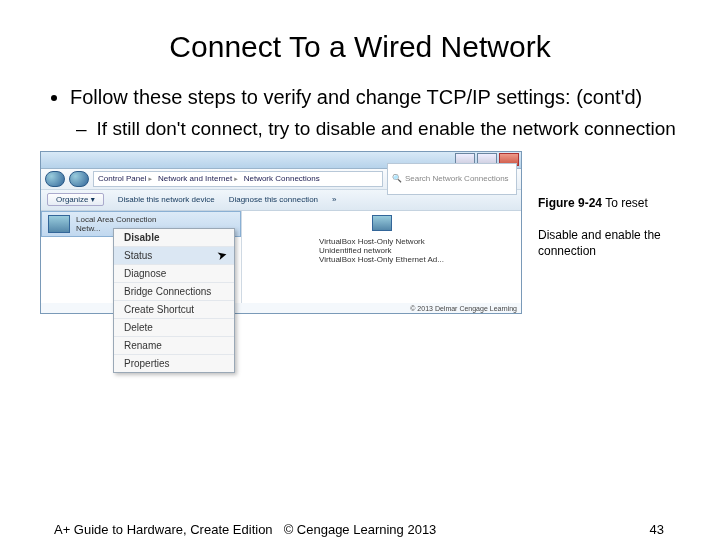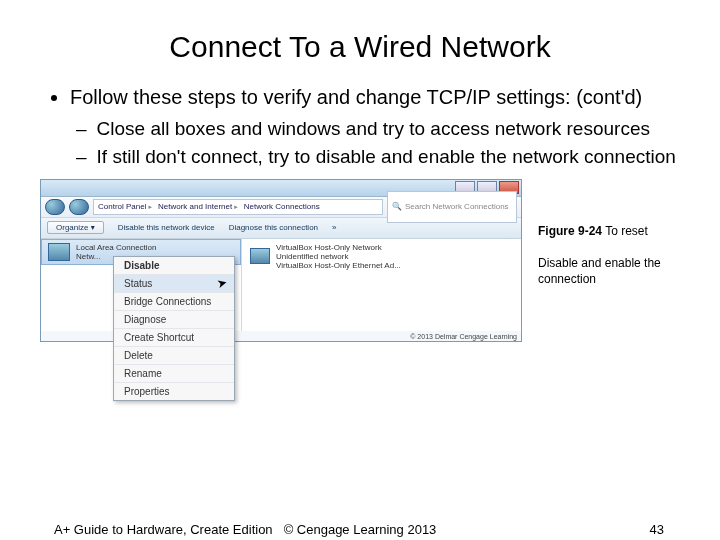--- a/index.html
+++ b/index.html
@@ -121,21 +121,21 @@
   }
   .menu .mi{padding:3px 10px;border-bottom:1px solid #e3e7ec;}
   .menu .mi:last-child{border-bottom:none;}
   .menu .mi.bold{font-weight:bold;}
   .menu .mi.hl{background:#dbe7f3;}
   .cursor{
     position:absolute;left:176px;top:96px;font-size:12px;color:#000;
     transform:rotate(-15deg);
   }
   .rightcol{flex:1;padding:4px 8px;background:#fff;}
-  .itm{display:flex;align-items:center;gap:6px;margin-bottom:2px;}
+  .itm{display:flex;align-items:center;gap:6px;margin-bottom:2px;flex-direction:column;}
   .netic2{width:18px;height:14px;background:linear-gradient(#9cd,#58a);border:1px solid #369;}
   .copy{
     text-align:right;font-size:7px;color:#444;padding:2px 4px 1px;
   }
   .caption{
     margin-left:16px;font-size:12px;line-height:1.35;max-width:170px;
     margin-top:44px;
   }
   .footer{
     position:absolute;left:0;right:0;bottom:18px;
@@ -147,21 +147,20 @@
 </style>
 </head>
 <body>
 
 <div class="slide">
   <h1>Connect To a Wired Network</h1>
 
   <ul class="top">
     <li>Follow these steps to verify and change TCP/IP settings: (cont'd)</li>
     <ul class="sub">
-      <li>Close all boxes and windows and try to access network resources</li>
       <li>If still don't connect, try to disable and enable the network connection</li>
     </ul>
   </ul>
 
   <div class="figwrap">
     <div class="win">
       <div class="titlebar">
         <div class="tbtn"></div>
         <div class="tbtn"></div>
         <div class="tbtn close"></div>
@@ -201,22 +200,22 @@
               <div>VirtualBox Host-Only Ethernet Ad...</div>
             </div>
           </div>
         </div>
       </div>
       <div class="copy">© 2013 Delmar Cengage Learning</div>
 
       <div class="menu">
         <div class="mi bold">Disable</div>
         <div class="mi hl">Status</div>
+        <div class="mi">Diagnose</div>
         <div class="mi">Bridge Connections</div>
-        <div class="mi">Diagnose</div>
         <div class="mi">Create Shortcut</div>
         <div class="mi">Delete</div>
         <div class="mi">Rename</div>
         <div class="mi">Properties</div>
       </div>
       <div class="cursor">➤</div>
     </div>
 
     <div class="caption">
       <b>Figure 9-24</b>

